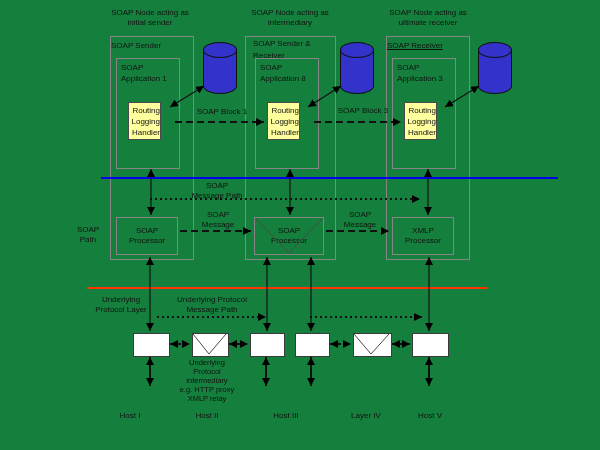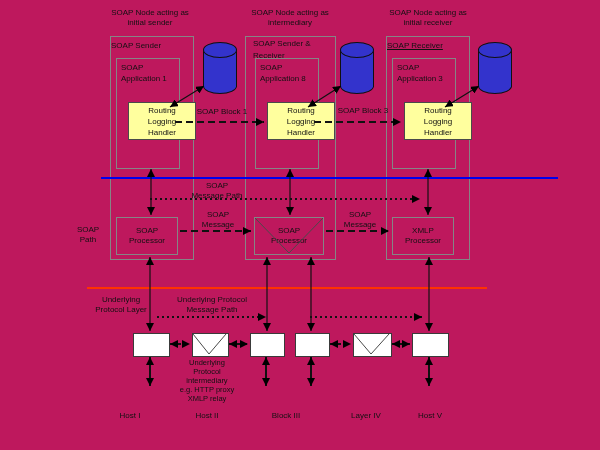--- a/index.html
+++ b/index.html
@@ -1,35 +1,35 @@
 <!DOCTYPE html>
 <html><head>
 <meta charset="utf-8">
 <style>
   html,body { margin:0; padding:0; background:#fff; }
-  .stage { position:relative; width:600px; height:450px; background:#be185d;
+  .stage { position:relative; width:600px; height:450px; background:#15803d;
            font-family:"Liberation Sans", sans-serif; font-size:8px; color:#111;
            overflow:hidden; }
   .abs { position:absolute; }
   .tc { text-align:center; line-height:9.5px; }
   .cap { width:130px; top:8px; }
   #cap1 { left:85px; } #cap2 { left:225px; } #cap3 { left:363px; }
 
   .nodebox { border:1px solid #858585; background:transparent; top:36px; width:82px; height:222px; }
   #node1 { left:110px; } #node2 { left:245px;padding-left:7px; } #node3 { left:386px;text-decoration:underline; }
   .nodetitle { width:100%; text-align:left; margin-top:4px; line-height:9.5px; }
   #node2 .nodetitle { margin-top:2px; }
 
   .appbox { border:1px solid #858585; top:58px; width:62px; height:109px; }
   #app1 { left:116px; } #app2 { left:255px; } #app3 { left:392px; }
   .appbox div { margin:1px 0 0 4px; line-height:9.5px; }
   .appbox div:first-child { margin-top:4px; }
 
-  .handler { background:#ffff9e; border:1px solid #4a4a4a; top:102px; width:68px; height:38px;
-             text-align:center; line-height:11px; padding-top:2px; box-sizing:border-box; }
+  .handler { background:#ffff9e; border:1px solid #4a4a4a; top:102px; width:33px; height:38px;
+             text-align:right; line-height:11px; padding-top:2px; box-sizing:border-box; }
   #h1 { left:128px; } #h2 { left:267px; } #h3 { left:404px; }
 
   .procbox { border:1px solid #858585; top:217px; height:38px; text-align:center;
              line-height:10px; padding-top:8px; box-sizing:border-box; }
   #p1 { left:116px; width:62px; } #p2 { left:254px; width:70px; } #p3 { left:392px; width:62px; }
 
   .cylinder { width:34px; height:52px; top:42px; }
   #c1 { left:203px; } #c2 { left:340px; } #c3 { left:478px; }
   .cyl-body { position:absolute; left:0; top:7px; width:32px; height:38px; background:#3333cc;
               border-left:1px solid #101010; border-right:1px solid #101010; }
@@ -66,21 +66,21 @@
   <div class="abs tc cap" id="cap1">
     <div>SOAP Node acting as</div>
     <div>initial sender</div>
   </div>
   <div class="abs tc cap" id="cap2">
     <div>SOAP Node acting as</div>
     <div>intermediary</div>
   </div>
   <div class="abs tc cap" id="cap3">
     <div>SOAP Node acting as</div>
-    <div>initial receiver</div>
+    <div>ultimate receiver</div>
   </div>
 
   <div class="abs nodebox" id="node1">
     <div class="nodetitle">SOAP Sender</div>
   </div>
   <div class="abs nodebox" id="node2">
     <div class="nodetitle">SOAP Sender &amp;</div>
     <div class="nodetitle">Receiver</div>
   </div>
   <div class="abs nodebox" id="node3">
@@ -184,21 +184,21 @@
   <div class="abs tc" id="intermediary-note">
     <div>Underlying</div>
     <div>Protocol</div>
     <div>intermediary</div>
     <div>e.g. HTTP proxy</div>
     <div>XMLP relay</div>
   </div>
 
   <div class="abs host" id="host1">Host I</div>
   <div class="abs host" id="host2">Host II</div>
-  <div class="abs host" id="host3">Block III</div>
+  <div class="abs host" id="host3">Host III</div>
   <div class="abs host" id="host4">Layer IV</div>
   <div class="abs host" id="host5">Host V</div>
 
   <svg class="overlay" width="600" height="450" viewBox="0 0 600 450">
     <defs>
       <marker id="ae" markerUnits="userSpaceOnUse" markerWidth="9" markerHeight="8" refX="8" refY="4" orient="auto">
         <path d="M0,0 L8,4 L0,8 Z"></path>
       </marker>
       <marker id="as" markerUnits="userSpaceOnUse" markerWidth="9" markerHeight="8" refX="8" refY="4" orient="auto-start-reverse">
         <path d="M0,0 L8,4 L0,8 Z"></path>

